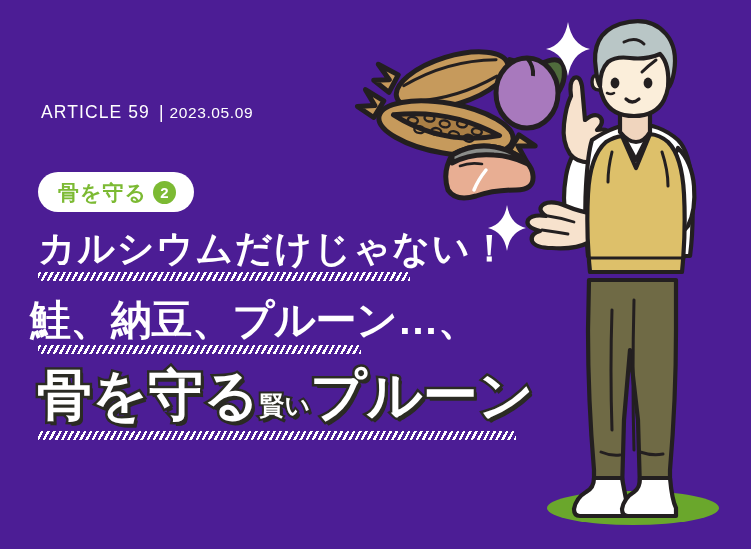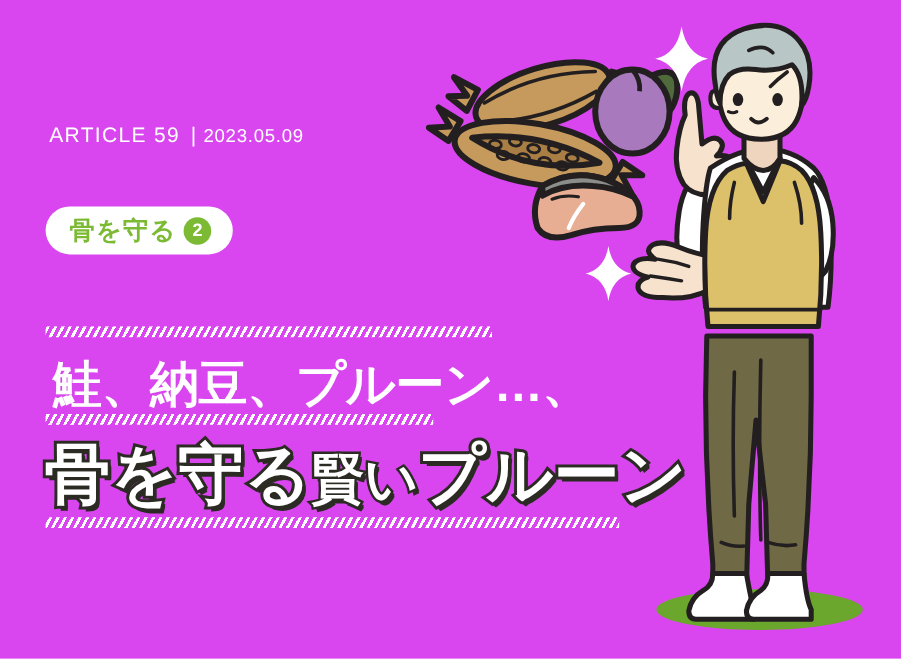--- a/index.html
+++ b/index.html
@@ -9,21 +9,21 @@
   }
   body {
     font-family: "Liberation Sans", "DejaVu Sans", sans-serif;
   }
 
   #banner {
     position: relative;
     width: 751px;
     height: 549px;
     overflow: hidden;
-    background: #d946ef;
+    background: #4c1d95;
     text-align: right;
   }
 
   
   .article-meta {
     position: absolute;
     left: 41px;
     top: 102px;
     color: #ffffff;
     font-size: 17.5px;
@@ -84,21 +84,21 @@
     white-space: nowrap;
     line-height: 1;
   }
   .headline-1 {
     left: 38px;
     top: 230px;
     font-size: 37px;
     letter-spacing: 1.5px;
   }
   .headline-2 {
-    left: 44px;
+    left: 30px;
     top: 300px;
     font-size: 41px;
     letter-spacing: -0.5px;
   }
 
   
   .stripe-rule {
     position: absolute;
     height: 9px;
     background-image: repeating-linear-gradient(
@@ -122,21 +122,21 @@
     font-size: 55px;
     font-weight: 700;
     letter-spacing: 0px;
     -webkit-text-stroke: 5px #2b2b24;
     paint-order: stroke fill;
     text-shadow:
        3px 3px 0 #2b2b24,
        3px 4px 0 #2b2b24;
   }
   .headline-big .small {
-    font-size: 44px;
+    font-size: 25px;
     letter-spacing: 0px;
     -webkit-text-stroke: 4px #2b2b24;
   }
 
   
   .illus {
     position: absolute;
     left: 0; top: 0;
     width: 751px; height: 549px;
     pointer-events: none;
@@ -276,20 +276,21 @@
 
   <div class="article-meta">
     <span>ARTICLE 59</span><span class="sep">|</span><span class="date">2023.05.09</span>
   </div>
 
   <div class="badge">
     <span class="badge-label">骨を守る</span>
     <span class="badge-num">2</span>
   </div>
 
+  <div class="headline-1">カルシウムだけじゃない！</div>
   <div class="stripe-rule rule-1"></div>
 
   <div class="headline-2">鮭、納豆、プルーン…、</div>
   <div class="stripe-rule rule-2"></div>
 
   <div class="headline-big">
     <span>骨を守る</span><span class="small">賢い</span><span>プルーン</span>
   </div>
   <div class="stripe-rule rule-3"></div>
 

